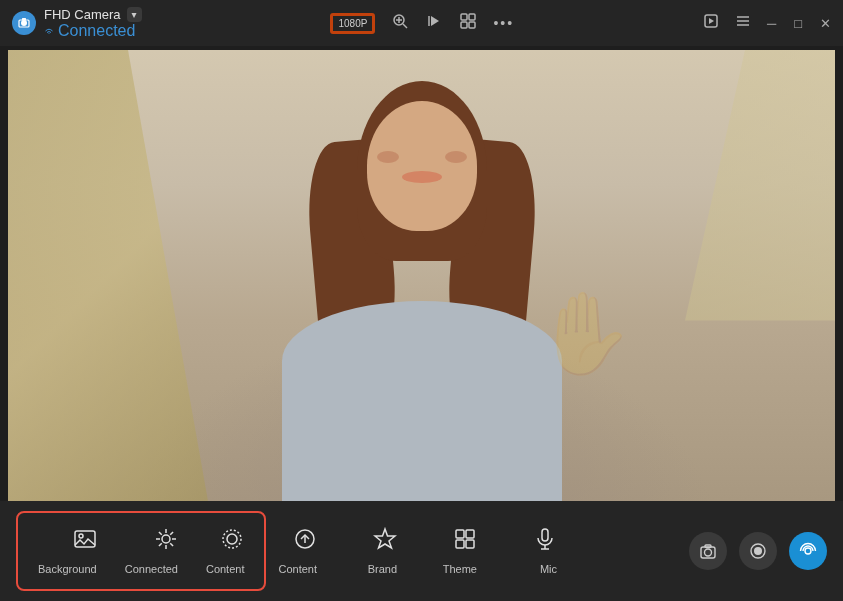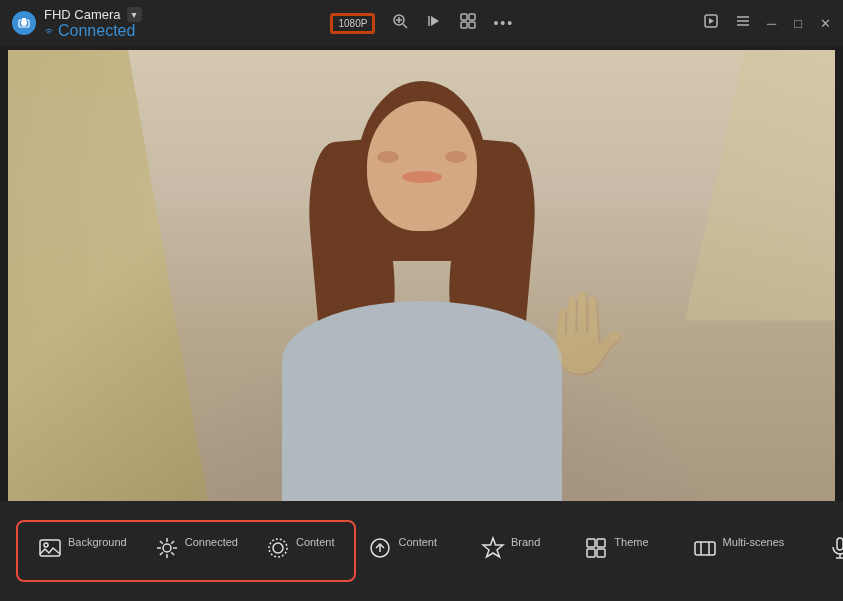--- a/index.html
+++ b/index.html
@@ -225,22 +225,22 @@
     .tool-group {
       display: flex;
       align-items: center;
       gap: 4px;
       border: 2px solid #e74c3c;
       border-radius: 8px;
       padding: 6px 8px;
     }
     .tool-item {
       display: flex;
-      flex-direction: row;
-      align-items: flex-start;
+      flex-direction: column;
+      align-items: flex-end;
       gap: 6px;
       padding: 8px 12px;
       cursor: pointer;
       border-radius: 6px;
       min-width: 60px;
     }
     .tool-icon {
       font-size: 22px;
       color: #e0e0e0;
     }
@@ -454,30 +454,20 @@
             <rect x="13" y="3" width="8" height="8" rx="1"></rect>
             <rect x="3" y="13" width="8" height="8" rx="1"></rect>
             <rect x="13" y="13" width="8" height="8" rx="1"></rect>
           </svg>
         </span>
         <span class="tool-label">Theme</span>
       </div>
       <div class="tool-item">
         <span class="tool-icon">
           <svg width="24" height="24" viewBox="0 0 24 24" fill="none" stroke="#e0e0e0" stroke-width="1.5">
-            <rect x="2" y="6" width="20" height="13" rx="2"></rect>
-            <line x1="8" y1="6" x2="8" y2="19"></line>
-            <line x1="16" y1="6" x2="16" y2="19"></line>
-          </svg>
-        </span>
-        <span class="tool-label">Multi-scenes</span>
-      </div>
-      <div class="tool-item">
-        <span class="tool-icon">
-          <svg width="24" height="24" viewBox="0 0 24 24" fill="none" stroke="#e0e0e0" stroke-width="1.5">
             <rect x="9" y="2" width="6" height="12" rx="3"></rect>
             <path d="M5 11 A7 7 0 0 0 19 11"></path>
             <line x1="12" y1="18" x2="12" y2="22"></line>
             <line x1="8" y1="22" x2="16" y2="22"></line>
           </svg>
         </span>
         <span class="tool-label">Mic</span>
       </div>
     </div>
   </div>

